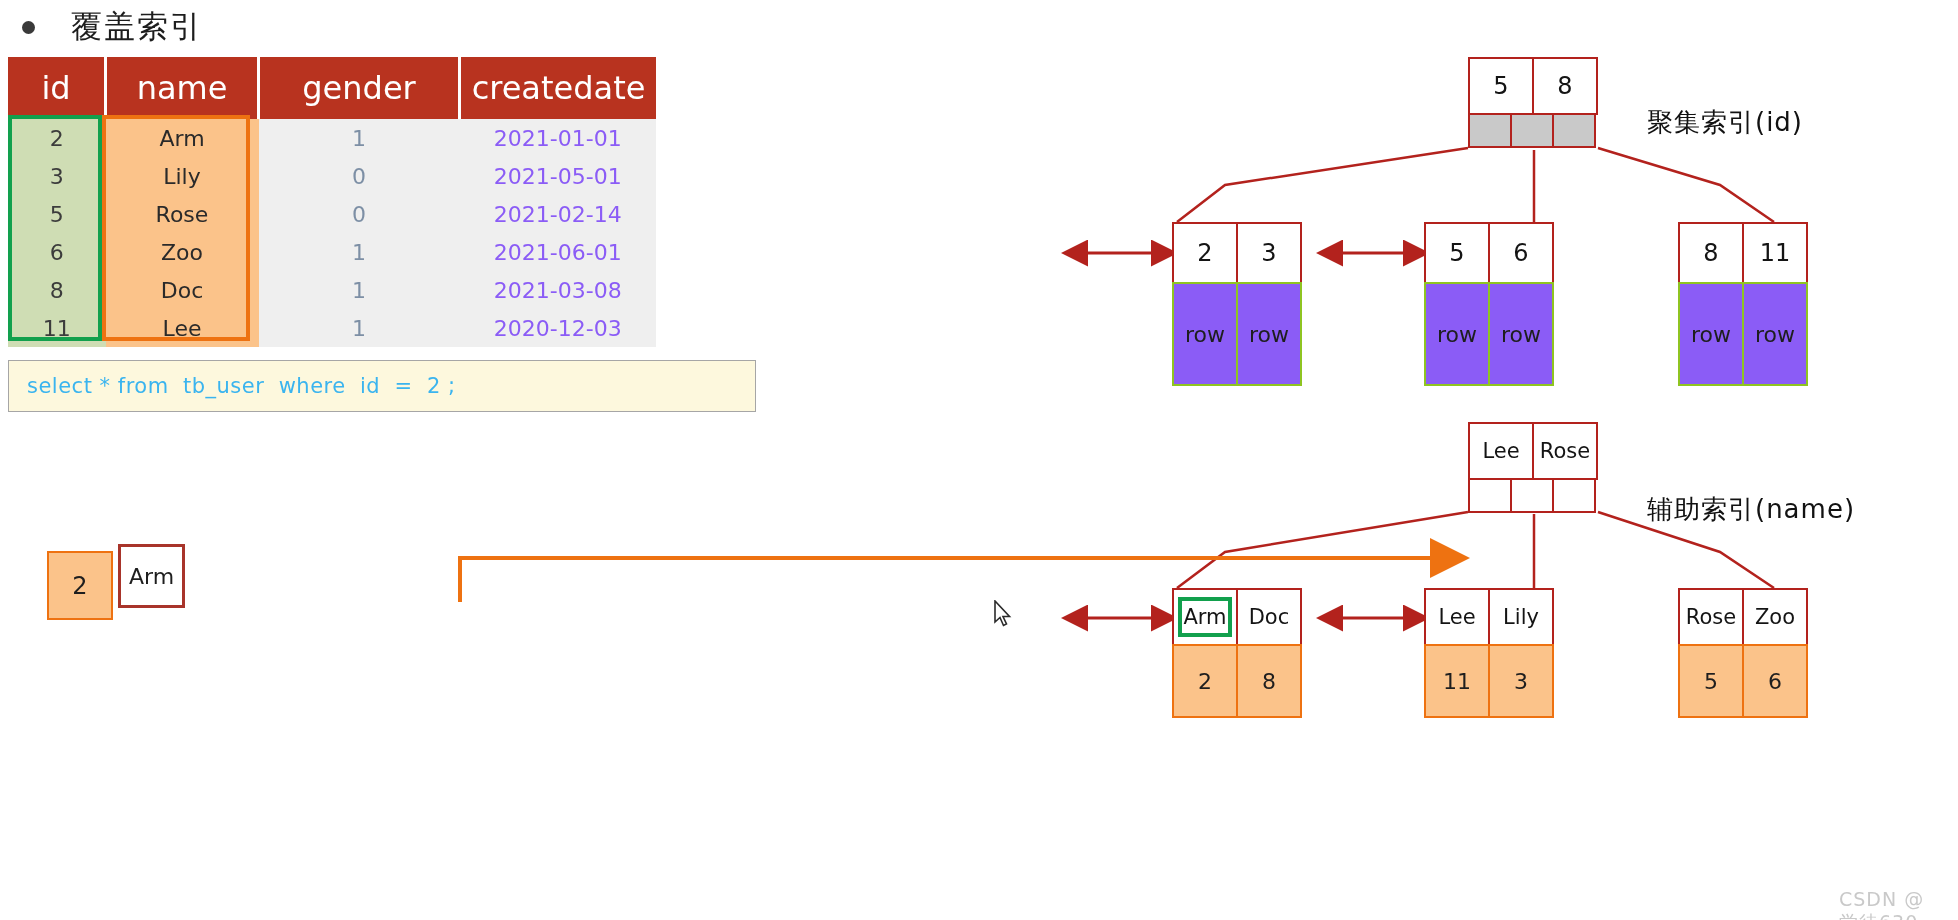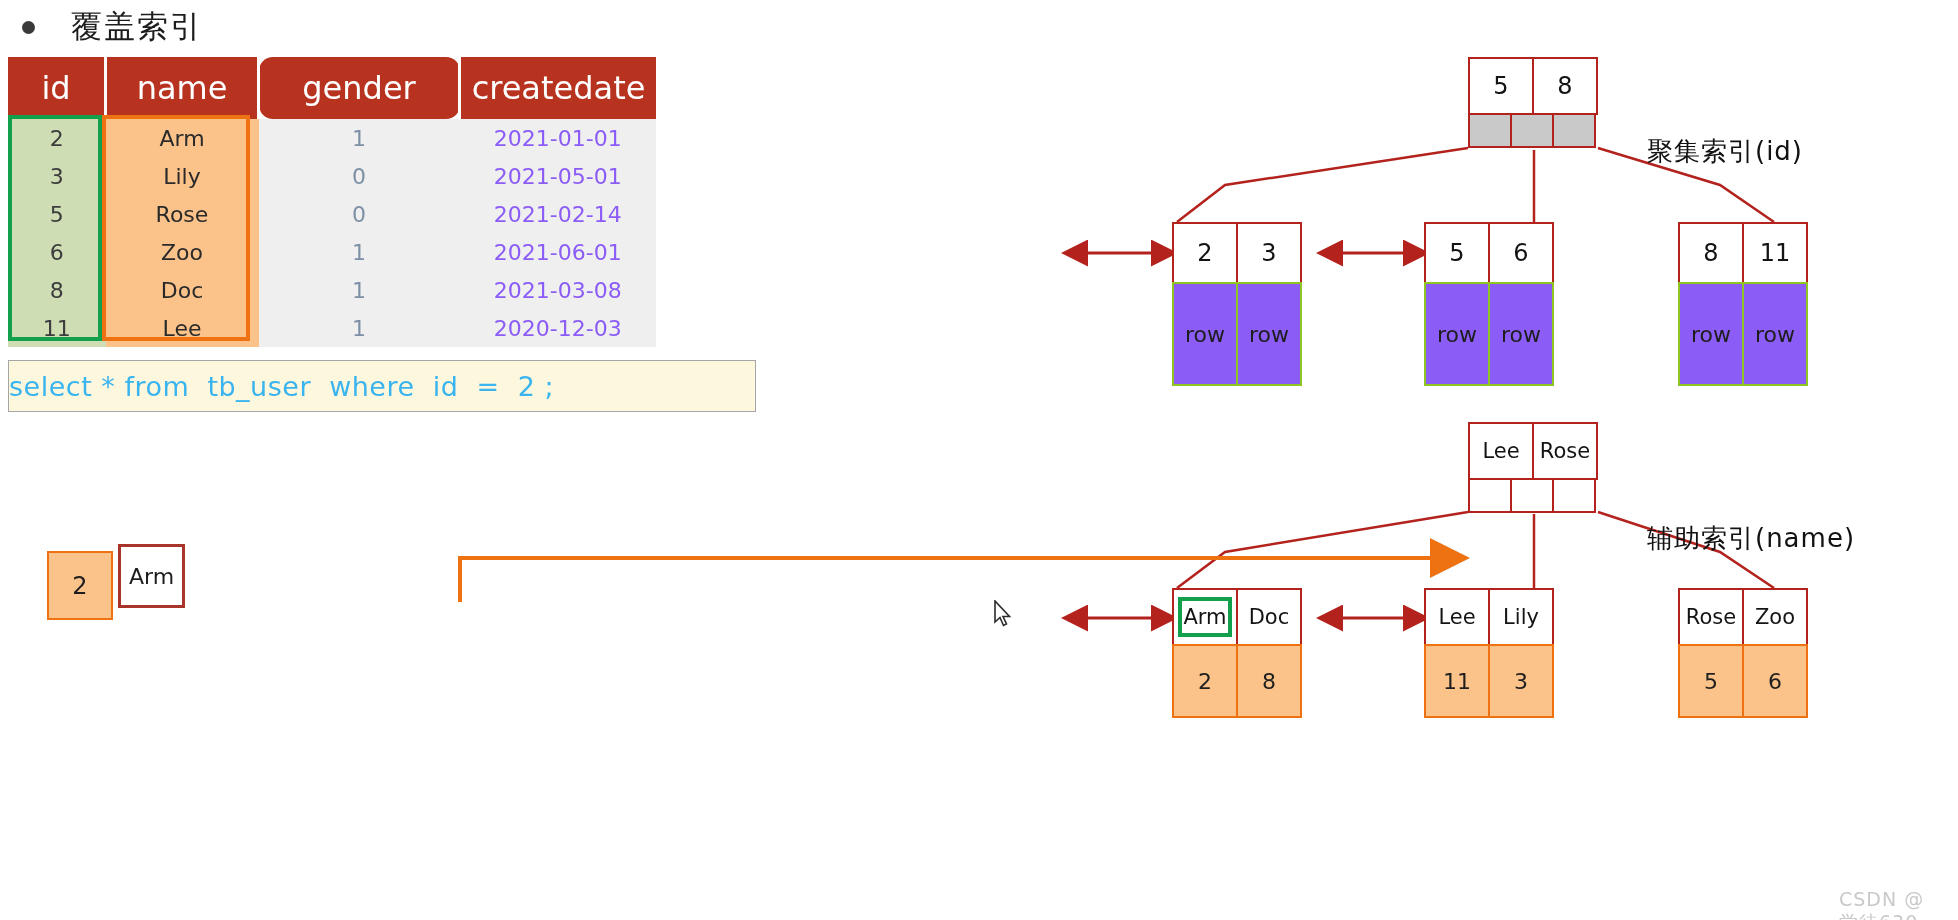--- a/index.html
+++ b/index.html
@@ -32,35 +32,35 @@
   #data-table th:last-child{border-right:none;}
   #data-table td{
     height:36px;font-size:22px;color:#8b5cf6;text-align:center;
     background:#efefef;font-family:"DejaVu Sans",sans-serif;
   }
   #data-table td.c-id{background:#cfddb4;color:#3c3c3c;}
   #data-table td.c-name{background:#fbc38a;color:#2a2a2a;}
   #data-table td.c-gender{color:#7d8fa5;}
   #data-table .w-id{width:94px;}
   #data-table .w-name{width:148px;}
-  #data-table .w-gender{width:196px;border-radius:14px;}
+  #data-table .w-gender{width:196px;}
   #data-table .w-date{width:193px;}
   
   #hl-id{position:absolute;left:8px;top:115px;width:94px;height:226px;
          border:4px solid #12a04d;box-sizing:border-box;pointer-events:none;}
   #hl-name{position:absolute;left:102px;top:115px;width:148px;height:226px;
          border:4px solid #ee7211;box-sizing:border-box;pointer-events:none;}
 
   
   .sql-box{
     position:absolute;background:#fdf8dd;border:1px solid #a6a6a6;
     box-sizing:border-box;display:flex;align-items:center;
   }
   .sql-box .sql-text{
-    color:#3ab4ef;font-size:27px;letter-spacing:.5px;
+    margin-left:18px;color:#3ab4ef;font-size:21px;letter-spacing:.5px;
     font-family:"DejaVu Sans",sans-serif;white-space:pre;
   }
   #sql-1{left:8px;top:360px;width:748px;height:52px;}
   #sql-2{left:8px;top:484px;width:748px;height:52px;}
 
   
   #result-id{
     position:absolute;left:47px;top:551px;width:66px;height:69px;
     background:#fbc38a;border:2px solid #ee7211;box-sizing:border-box;
     display:flex;align-items:center;justify-content:center;
@@ -98,21 +98,21 @@
   .payload-cell.row-orange{background:#fbc38a;border:2px solid #ee7211;}
 
   .green-hl{
     border:4px solid #12a04d;box-sizing:border-box;
     width:54px;height:40px;display:flex;align-items:center;justify-content:center;
   }
 
   
   .idx-label{
     position:absolute;font-size:26px;color:#121212;letter-spacing:1px;
-    font-family:"DejaVu Sans",sans-serif;white-space:nowrap;margin-top:29px;
+    font-family:"DejaVu Sans",sans-serif;white-space:nowrap;
   }
   #label-clustered{left:1647px;top:105px;}
   #label-secondary{left:1647px;top:492px;}
 
   
   #connectors{position:absolute;left:0;top:0;width:1958px;height:920px;pointer-events:none;}
 
   
   #cursor{position:absolute;left:993px;top:600px;width:20px;height:28px;}
 

